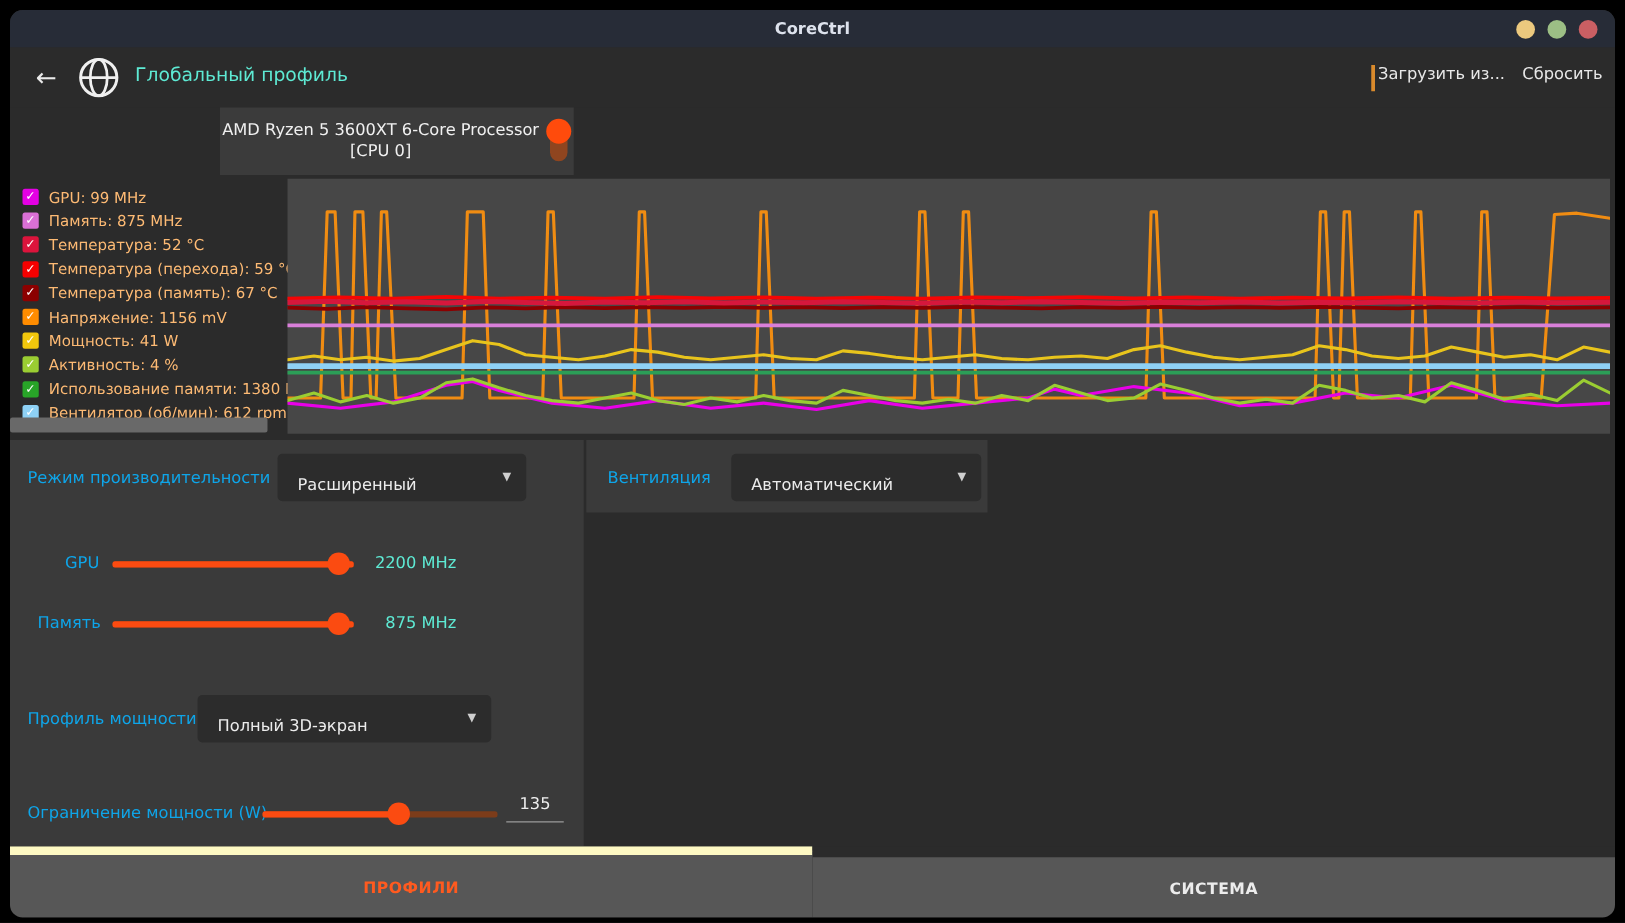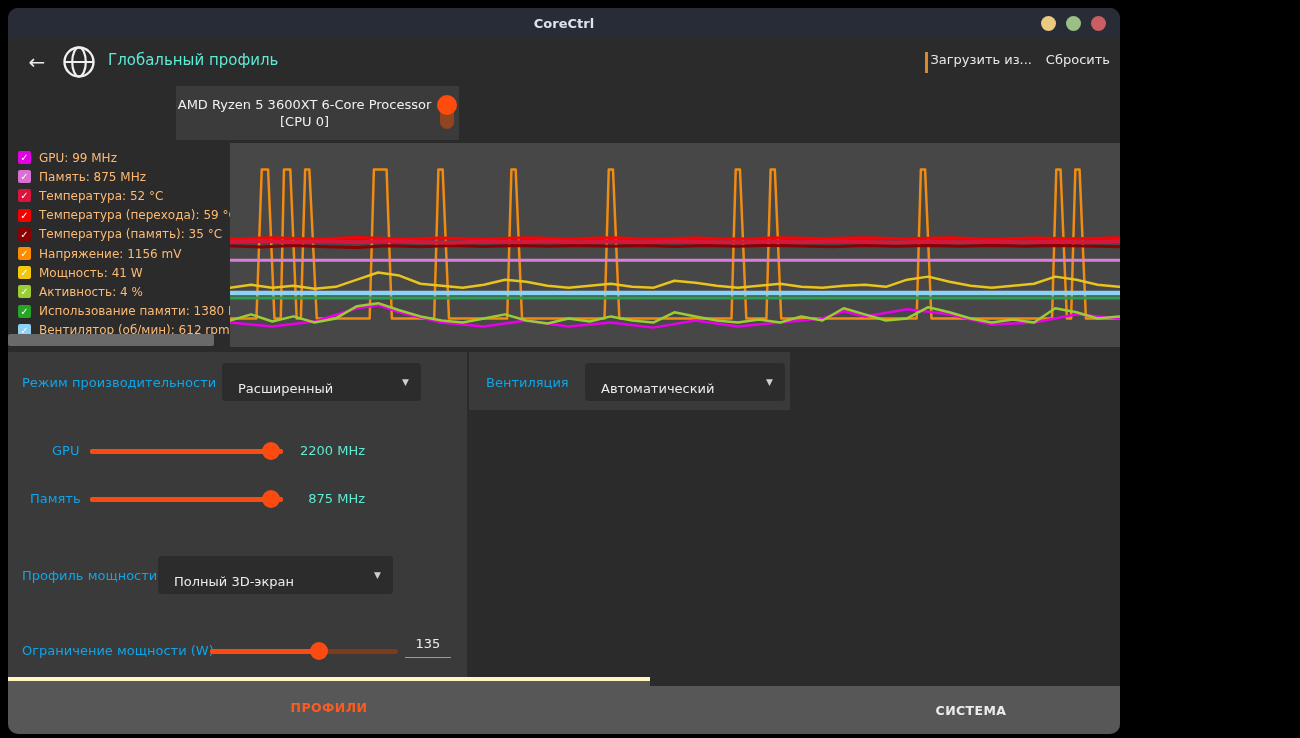--- a/index.html
+++ b/index.html
@@ -1,18 +1,18 @@
 <!DOCTYPE html>
 <html><head>
 <meta charset="utf-8">
 <style>
   * { margin:0; padding:0; box-sizing:border-box; }
   html,body { width:1300px; height:738px; background:#000; overflow:hidden;
     font-family:"DejaVu Sans","Liberation Sans",sans-serif; }
-  .window { position:absolute; left:8px; top:8px; width:1112px; height:726px;
+  .window { position:absolute; left:8px; top:8px; width:1284px; height:726px;
     background:#2b2b2b; border-radius:10px; overflow:hidden; }
 
   
   .titlebar { position:absolute; left:0; top:0; width:100%; height:30px; background:#272c37;
     display:flex; align-items:center; justify-content:center; }
   .titlebar .wtitle { color:#dde2ec; font-size:13px; font-weight:bold; }
   .winctl { position:absolute; right:14px; top:0; height:30px; display:flex; align-items:center; gap:10px; }
   .dot { width:15px; height:15px; border-radius:50%; display:inline-block; }
 
   
@@ -66,21 +66,21 @@
   .track .handle { position:absolute; top:-7px; width:18px; height:18px; border-radius:50%;
     background:#fb4b11; }
   .sval { position:absolute; color:#5eead4; font-size:13px; }
   .spin { position:absolute; width:46px; text-align:center; color:#ececec; font-size:13px;
     padding-bottom:6px; border-bottom:1px solid #9a9a9a; }
 
   
   .bottombar { position:absolute; left:0; top:669px; width:100%; height:57px; background:#2b2b2b; }
   .btab { position:absolute; top:0; height:57px; display:flex; align-items:center;
     justify-content:center; font-size:12.5px; font-weight:bold; letter-spacing:0.4px; }
-  .btab.active { left:0; width:642px; background:#575757; border-top:4px solid #fef9c3;
+  .btab.active { left:0; width:642px; background:#575757; border-top:7px solid #fef9c3;
     border-radius:0 0 0 10px; color:#ff5a1f;text-align:right; }
   .btab.idle { left:642px; width:642px; background:#575757; border-top:9px solid #2b2b2b;
     border-radius:0 0 10px 0; color:#ececec; }
 </style>
 </head>
 <body>
 
 <div class="window">
 
   <div class="titlebar">
@@ -135,21 +135,21 @@
         <li>
           <span class="cb" style="background: rgb(220, 20, 60);">✓</span>
           <span class="slbl">Температура: 52 °C</span>
         </li>
         <li>
           <span class="cb" style="background: rgb(245, 0, 0);">✓</span>
           <span class="slbl">Температура (перехода): 59 °C</span>
         </li>
         <li>
           <span class="cb" style="background: rgb(139, 0, 0);">✓</span>
-          <span class="slbl">Температура (память): 35 °C</span>
+          <span class="slbl">Температура (память): 67 °C</span>
         </li>
         <li>
           <span class="cb" style="background: rgb(255, 140, 0);">✓</span>
           <span class="slbl">Напряжение: 1156 mV</span>
         </li>
         <li>
           <span class="cb" style="background: rgb(242, 199, 12);">✓</span>
           <span class="slbl">Мощность: 41 W</span>
         </li>
         <li>

